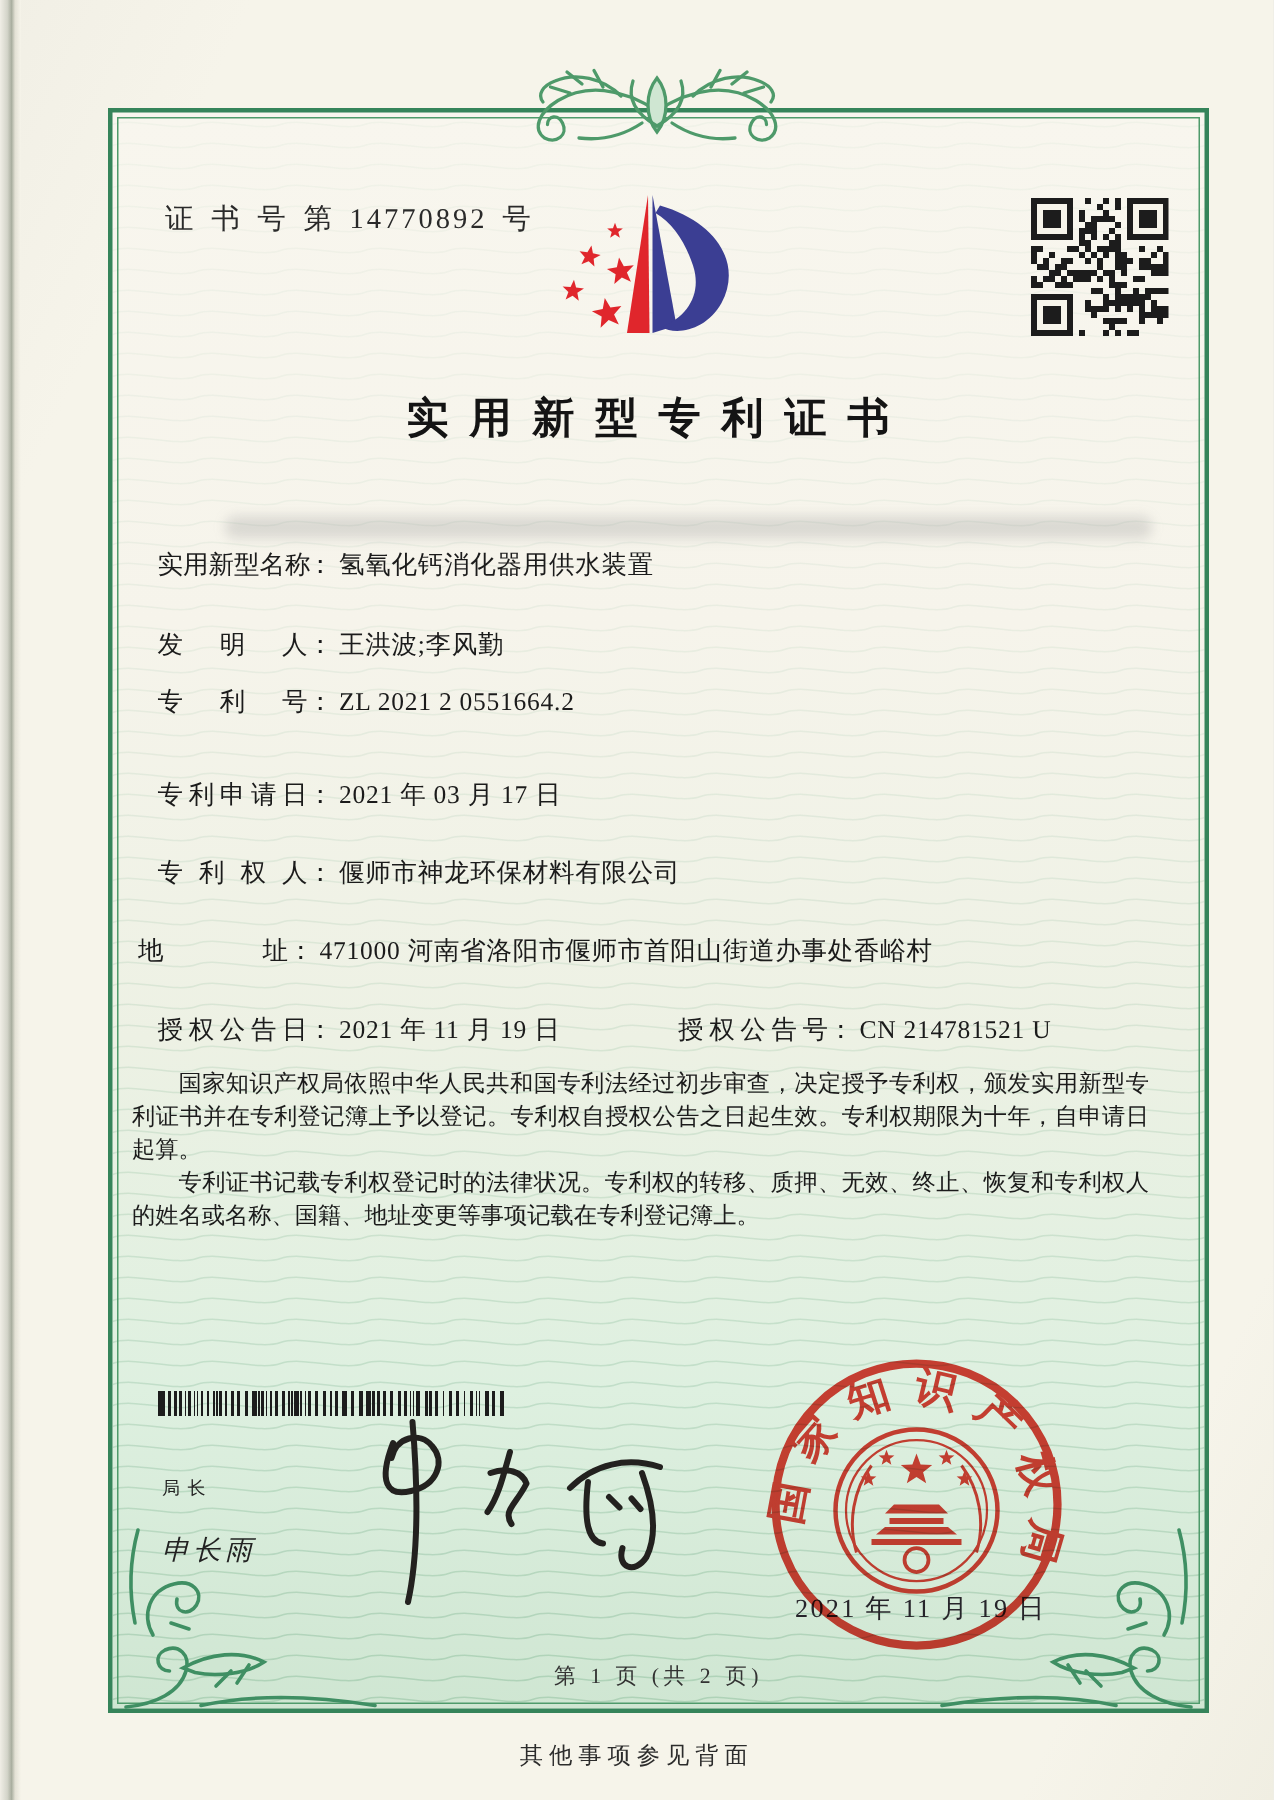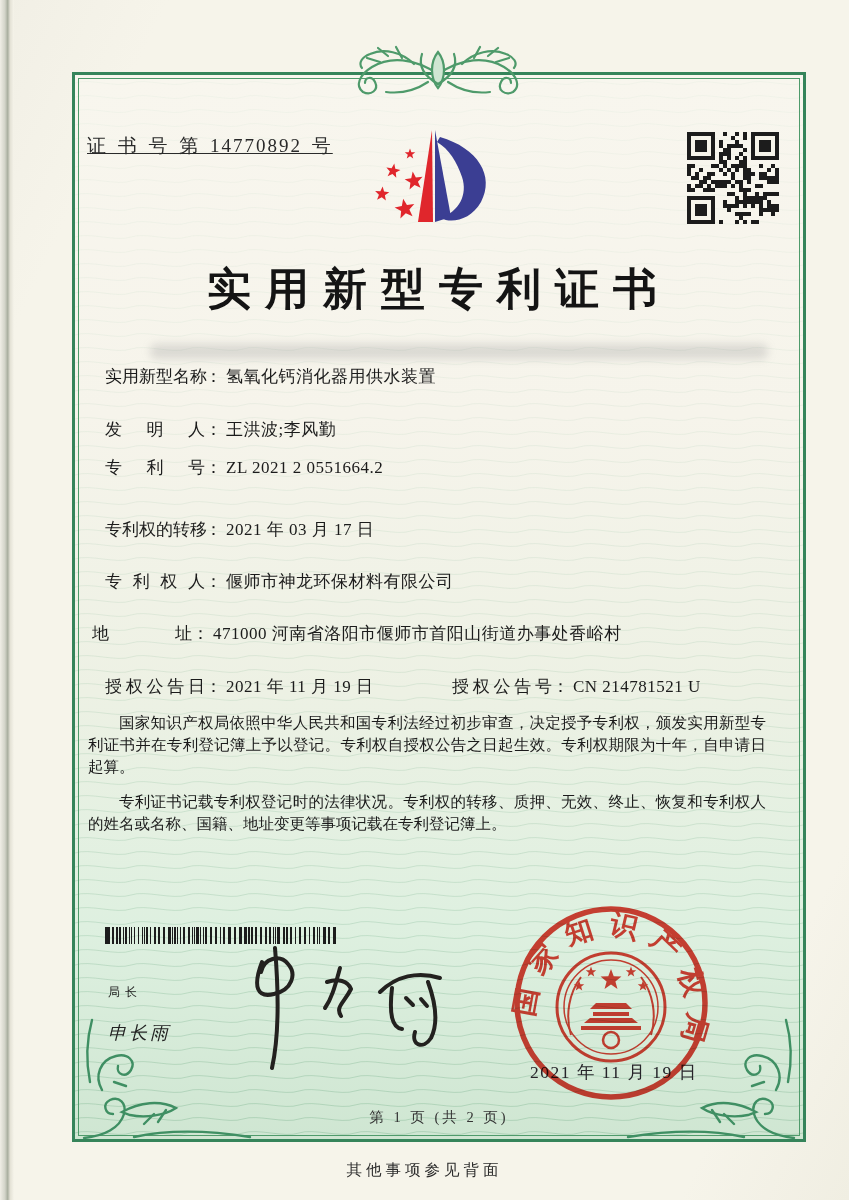--- a/index.html
+++ b/index.html
@@ -8,32 +8,32 @@
         background:linear-gradient(115deg,#f1efe5 0%,#f6f4ea 12%,#f6f4ea 88%,#f0eee2 100%);
         font-family:"Liberation Serif","DejaVu Serif",serif;color:#1e1e1e;}
   .scan-edge{position:absolute;left:0;top:0;bottom:0;width:14px;
         background:linear-gradient(90deg,#f0eee6 0%,#d3d4c9 35%,#a9ae9f 55%,#e3e1d5 72%,#f6f4ea 100%);}
   .frame{position:absolute;left:72px;top:72px;width:734px;height:1070px;box-sizing:border-box;
         border:3px solid #35845a;
         background:linear-gradient(180deg,#f8f6ee 0%,#f6f4eb 32%,#edf1e4 58%,#def0e0 80%,#cfe6d2 100%);}
   .frame-inner{position:absolute;left:3px;top:3px;right:3px;bottom:3px;border:1px solid #4f9b6b;}
   .waves{position:absolute;left:0;top:0;width:100%;height:100%;}
   .abs{position:absolute;}
-  .cert-no{left:87px;top:133px;font-size:19px;letter-spacing:2px;word-spacing:3px;color:#2a2a2a;text-decoration:underline;}
-  .title{left:72px;top:260px;width:734px;text-align:center;font-size:44px;font-weight:bold;
+  .cert-no{left:110px;top:133px;font-size:19px;letter-spacing:2px;word-spacing:3px;color:#2a2a2a;}
+  .title{left:72px;top:260px;width:734px;text-align:center;font-size:28px;font-weight:bold;
          letter-spacing:14px;color:#141414;}
   .ghost-line{left:150px;top:344px;width:618px;height:15px;background:rgba(108,110,116,.20);
          filter:blur(4px);border-radius:7px;}
   .frow{position:absolute;font-size:17px;white-space:nowrap;color:#1b1b1b;}
   .flabel{display:inline-block;width:100px;text-align:justify;text-align-last:justify;vertical-align:top;}
   .fcolon{display:inline-block;margin:0 4px 0 0;}
   .fvalue{display:inline-block;letter-spacing:.5px;}
   .paras{left:88px;top:712px;width:678px;font-size:15.5px;line-height:22px;text-align:justify;color:#1b1b1b;}
   .para{margin:0;text-indent:2em;}
-  .para + .para{margin-top:13px;}
+  .para + .para{}
   .director-title{left:108px;top:984px;font-family:"Liberation Sans","DejaVu Sans",sans-serif;
          font-size:12px;letter-spacing:5px;color:#222;}
   .director-name{left:108px;top:1021px;font-family:"Liberation Sans","DejaVu Sans",sans-serif;
          font-size:18px;letter-spacing:3px;color:#222;font-style:italic;}
   .seal-date{left:530px;top:1060px;font-size:17.5px;letter-spacing:1.5px;color:#26242a;}
   .page-no{left:72px;top:1108px;width:734px;text-align:center;font-size:14.5px;letter-spacing:3px;color:#333;}
   .footer-note{left:0;top:1160px;width:849px;text-align:center;font-size:15.5px;letter-spacing:4px;color:#2c2c2c;}
   .seal-svg{left:509px;top:901px;mix-blend-mode:multiply;opacity:.93;}
   .sig-svg{left:222px;top:936px;}
 </style>
@@ -356,21 +356,21 @@
   <div class="frow" style="left:105px;top:418px">
     <span class="flabel">发明人</span><span class="fcolon">：</span><span class="fvalue">王洪波;李风勤</span>
   </div>
   <div class="frow" style="left:105px;top:365px">
     <span class="flabel">实用新型名称</span><span class="fcolon">：</span><span class="fvalue">氢氧化钙消化器用供水装置</span>
   </div>
   <div class="frow" style="left:105px;top:456px">
     <span class="flabel">专利号</span><span class="fcolon">：</span><span class="fvalue">ZL 2021 2 0551664.2</span>
   </div>
   <div class="frow" style="left:105px;top:518px">
-    <span class="flabel">专利权的转移</span><span class="fcolon">：</span><span class="fvalue">2021 年 03 月 17 日</span>
+    <span class="flabel">专利申请日</span><span class="fcolon">：</span><span class="fvalue">2021 年 03 月 17 日</span>
   </div>
   <div class="frow" style="left:105px;top:570px">
     <span class="flabel">专利权人</span><span class="fcolon">：</span><span class="fvalue">偃师市神龙环保材料有限公司</span>
   </div>
   <div class="frow" style="left:92px;top:622px">
     <span class="flabel">地址</span><span class="fcolon">：</span><span class="fvalue">471000 河南省洛阳市偃师市首阳山街道办事处香峪村</span>
   </div>
   <div class="frow" style="left:105px;top:675px">
     <span class="flabel">授权公告日</span><span class="fcolon">：</span><span class="fvalue">2021 年 11 月 19 日</span>
   </div>

